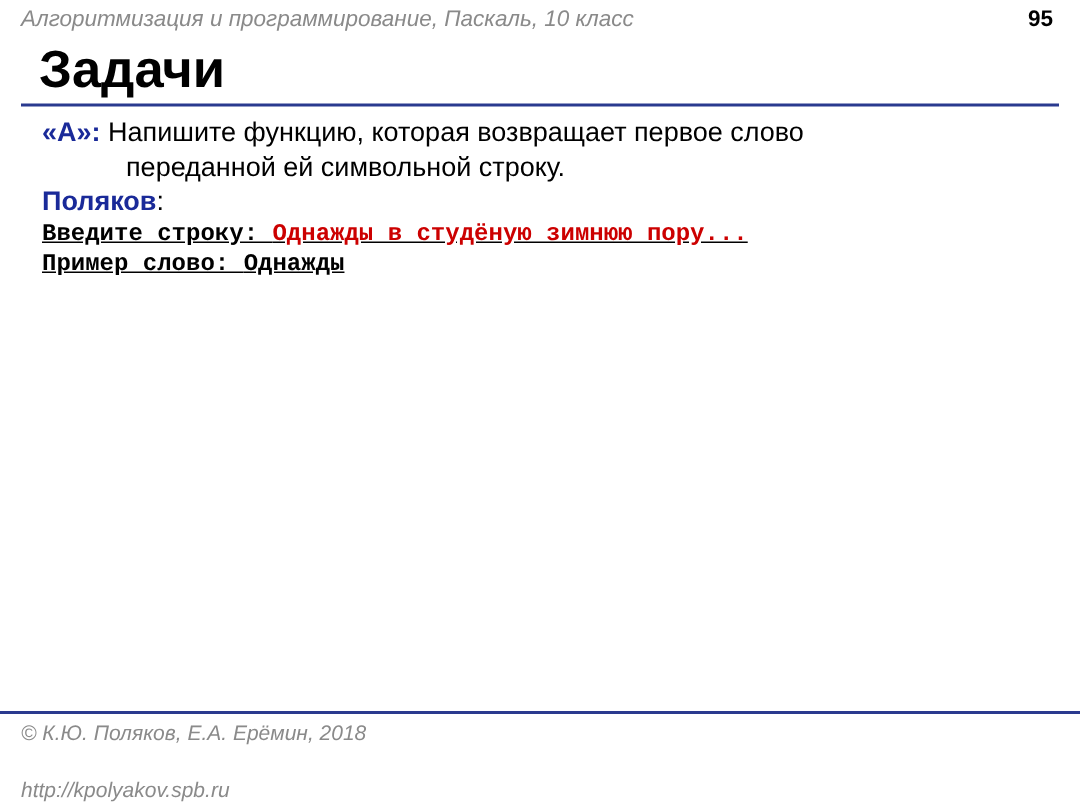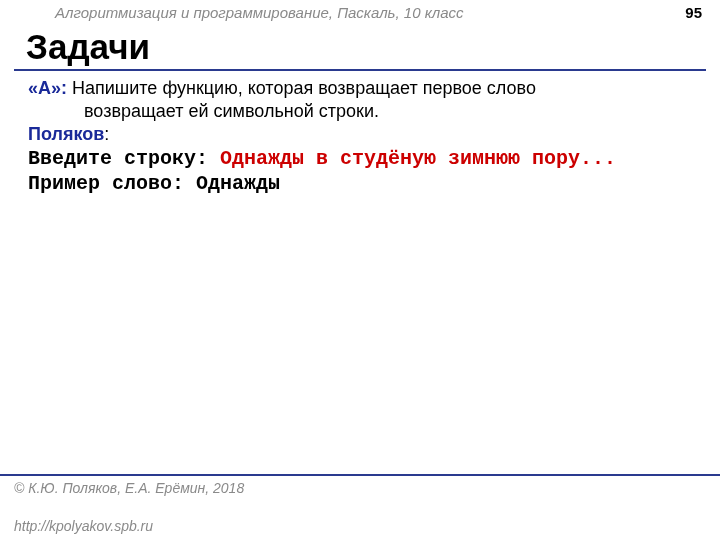--- a/index.html
+++ b/index.html
@@ -22,21 +22,20 @@
     position: relative;
     height: 28px;
   }
   .course-label {
     position: absolute;
     left: 14px;
     top: 4px;
     font-style: italic;
     color: #8a8a8a;
     font-size: 15px;
-    margin-left: 41px;
   }
   .page-num {
     position: absolute;
     right: 18px;
     top: 4px;
     font-size: 15px;
     font-weight: bold;
     color: #000;
   }
   .title-wrap {
@@ -65,22 +64,23 @@
   .task-line2 {
     padding-left: 56px;
   }
   .example-label {
     color: #1a2a99;
     font-weight: bold;
   }
   .mono {
     font-family: "Courier New", Courier, monospace;
     font-weight: bold;
-    font-size: 20px;
+    font-size: 16px;
     white-space: pre;
+    text-decoration: underline;
   }
   .input-text {
     color: #cc0000;
   }
   .footer {
     position: absolute;
     left: 0;
     bottom: 0;
     width: 720px;
     box-sizing: border-box;
@@ -111,21 +111,21 @@
   </div>
 
   <div class="title-wrap">
     <div class="title">Задачи</div>
   </div>
 
   <div class="body">
     <div>
       <span class="task-label">«A»:</span><span class="task-text"> Напишите функцию, которая возвращает первое слово</span>
     </div>
-    <div class="task-text task-line2">возвращает ей символьной строки.</div>
+    <div class="task-text task-line2">переданной ей символьной строку.</div>
 
     <div>
       <span class="example-label">Поляков</span><span>:</span>
     </div>
 
     <div class="mono"><span>Введите строку: </span><span class="input-text">Однажды в студёную зимнюю пору...</span></div>
 
     <div class="mono"><span>Пример слово: </span><span>Однажды</span></div>
   </div>
 

